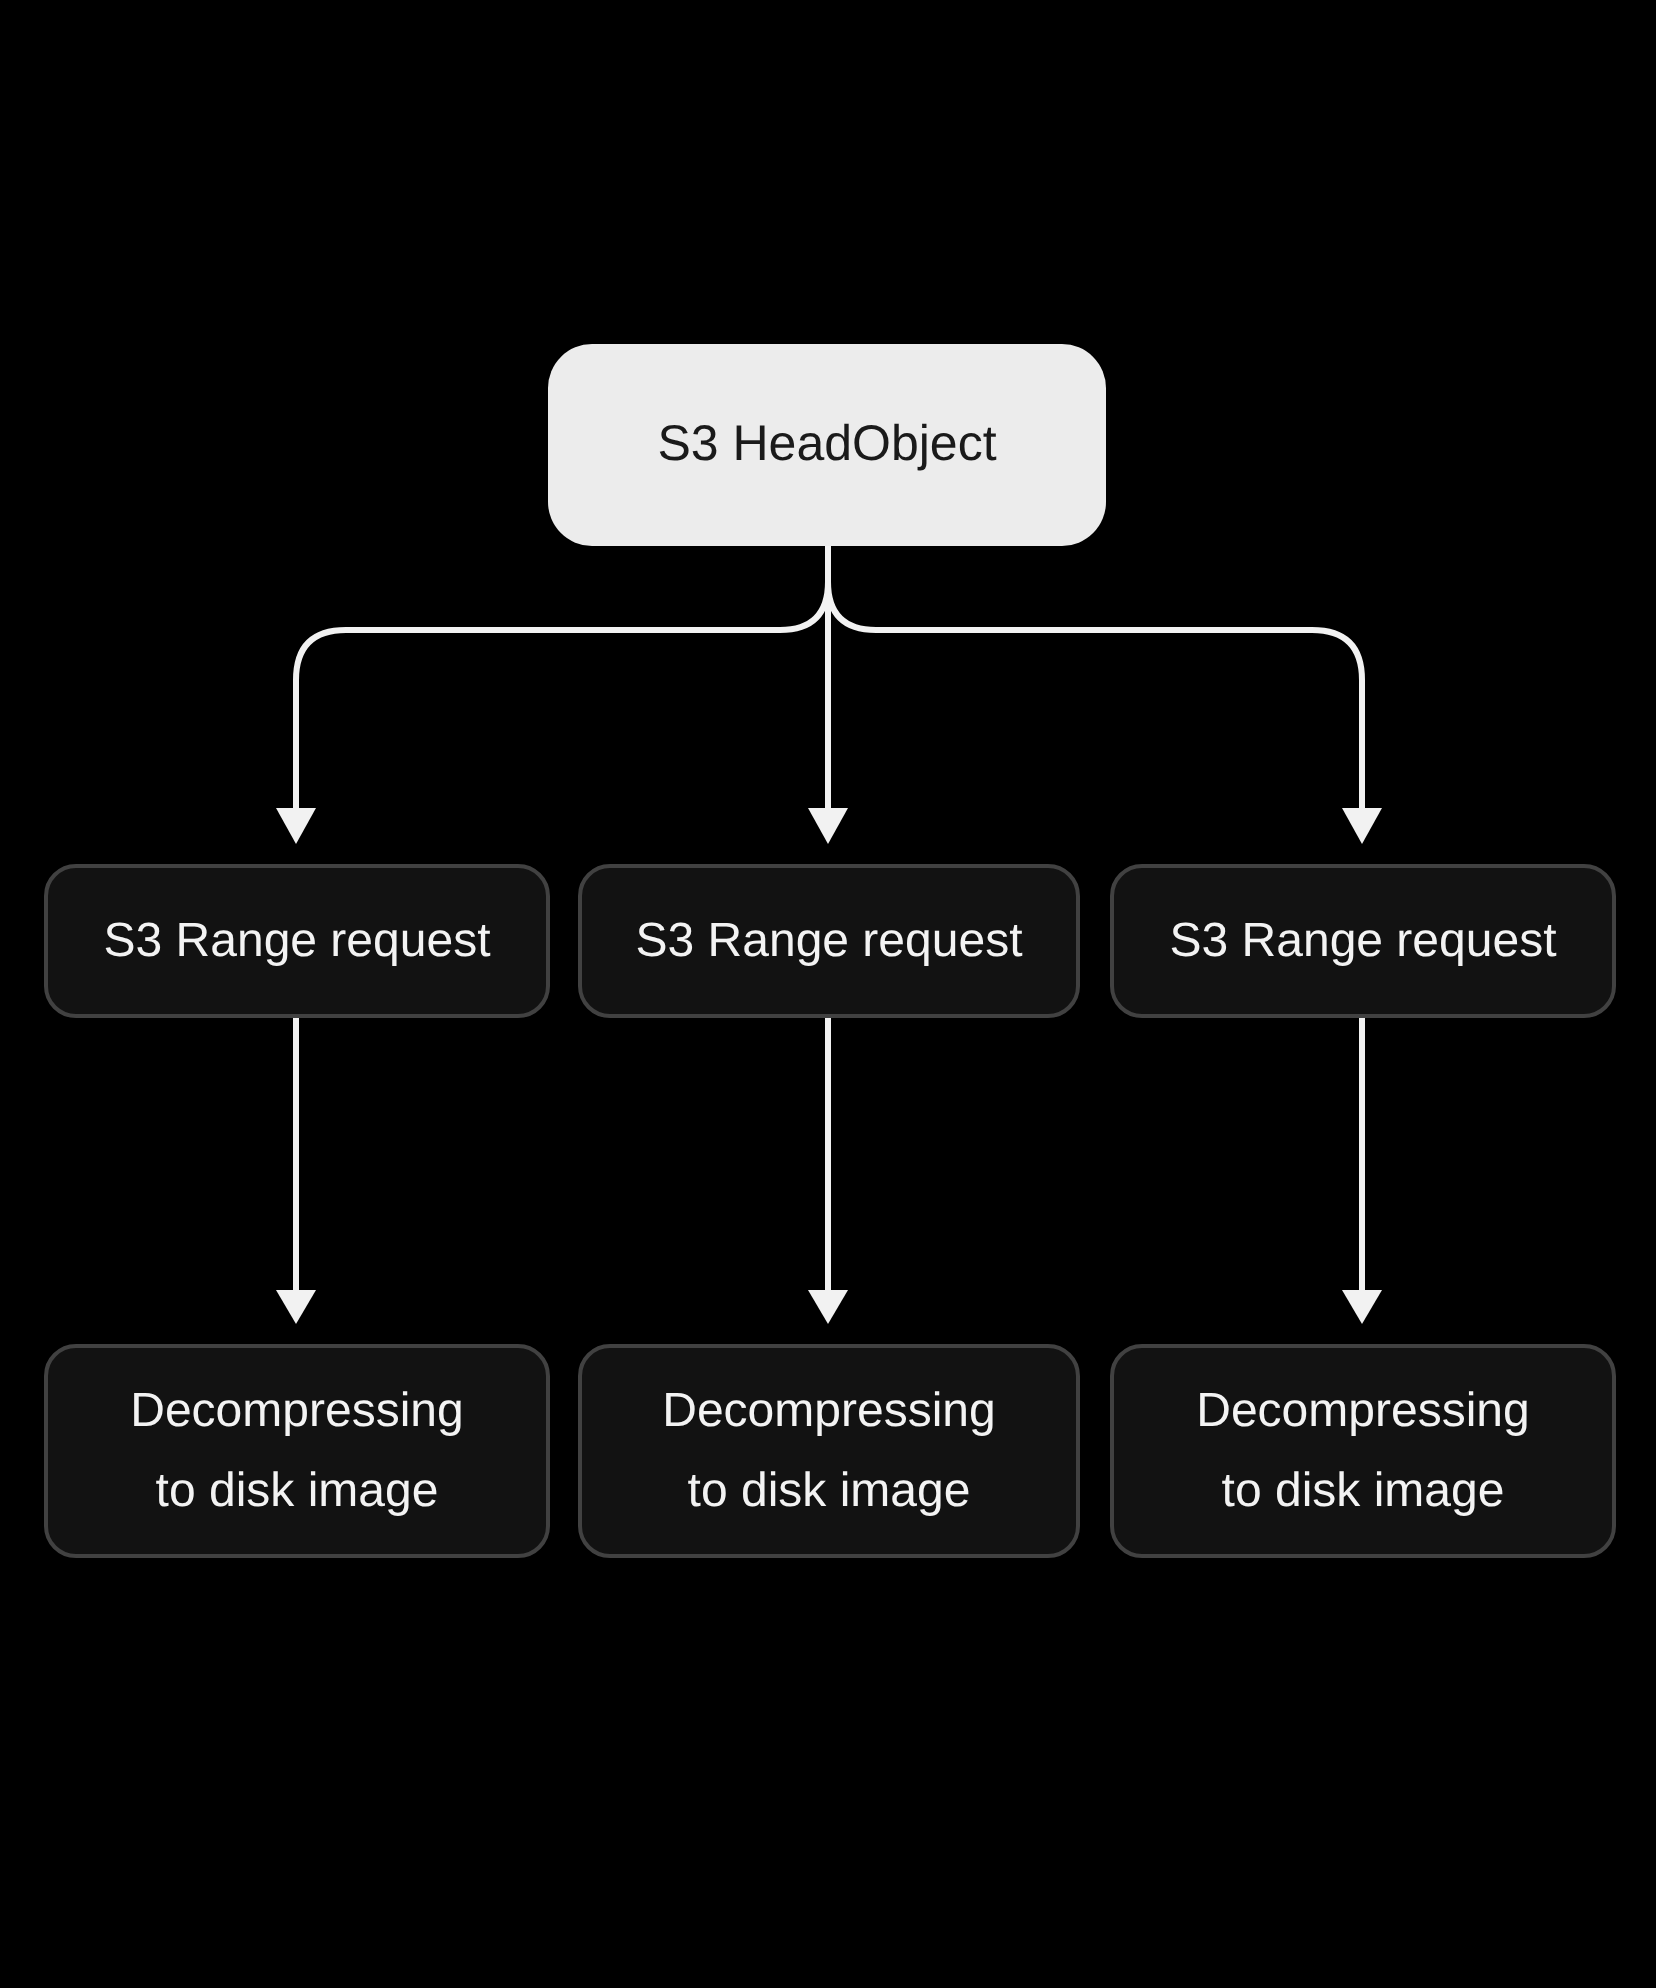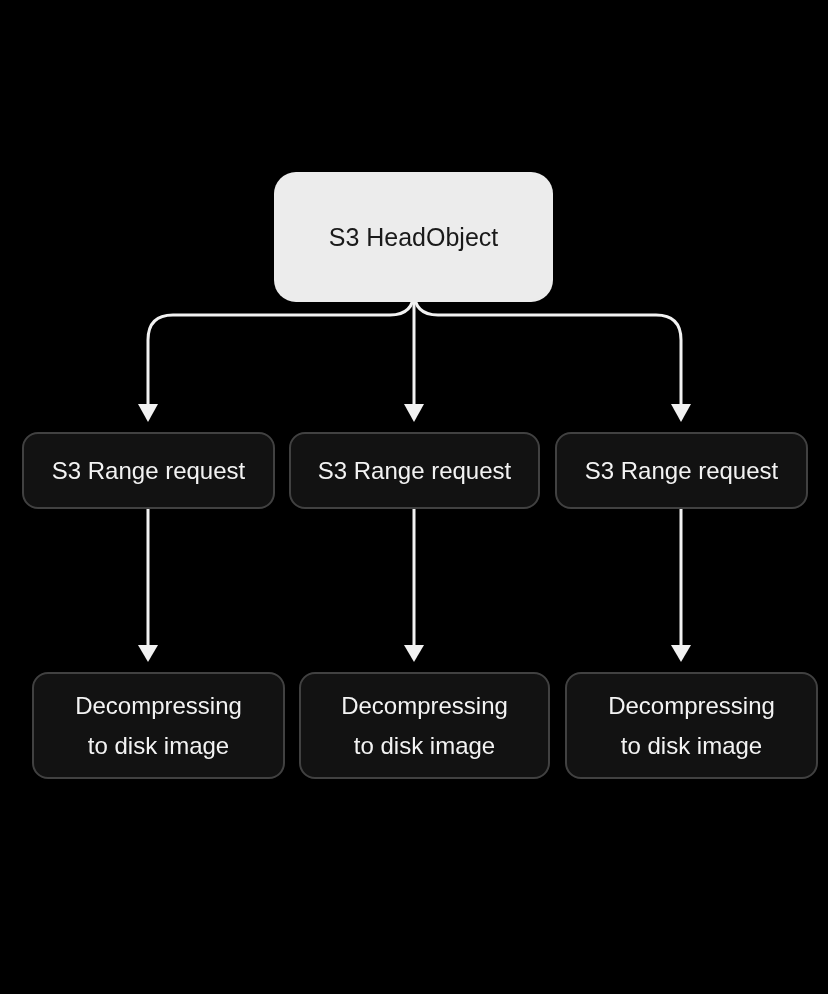--- a/index.html
+++ b/index.html
@@ -31,37 +31,37 @@
     text-align: center;
     box-sizing: border-box;
   }
   .node .label {
     white-space: pre-line;
   }
   .node-root {
     left: 274px;
     top: 172px;
     width: 279px;
-    height: 130px;
+    height: 101px;
     background: #ececec;
     border-radius: 22px;
     color: #1a1a1a;
     font-size: 25px;
     font-weight: 400;
   }
   .node-dark {
     background: #121212;
     border: 2px solid #414141;
     border-radius: 16px;
     color: #f3f3f3;
     font-size: 24px;
     font-weight: 400;
   }
   .row-mid { top: 432px; height: 77px; }
-  .row-bottom { top: 672px; height: 107px; line-height: 40px; margin-left: 10px; }
+  .row-bottom { top: 672px; height: 107px; line-height: 40px; }
   .col-1 { left: 22px;  width: 253px; }
   .col-2 { left: 289px; width: 251px; }
   .col-3 { left: 555px; width: 253px; }
 </style>
 </head>
 <body>
 
 <div class="canvas">
 
   <svg class="connectors" viewBox="0 0 828 994" xmlns="http://www.w3.org/2000/svg">

